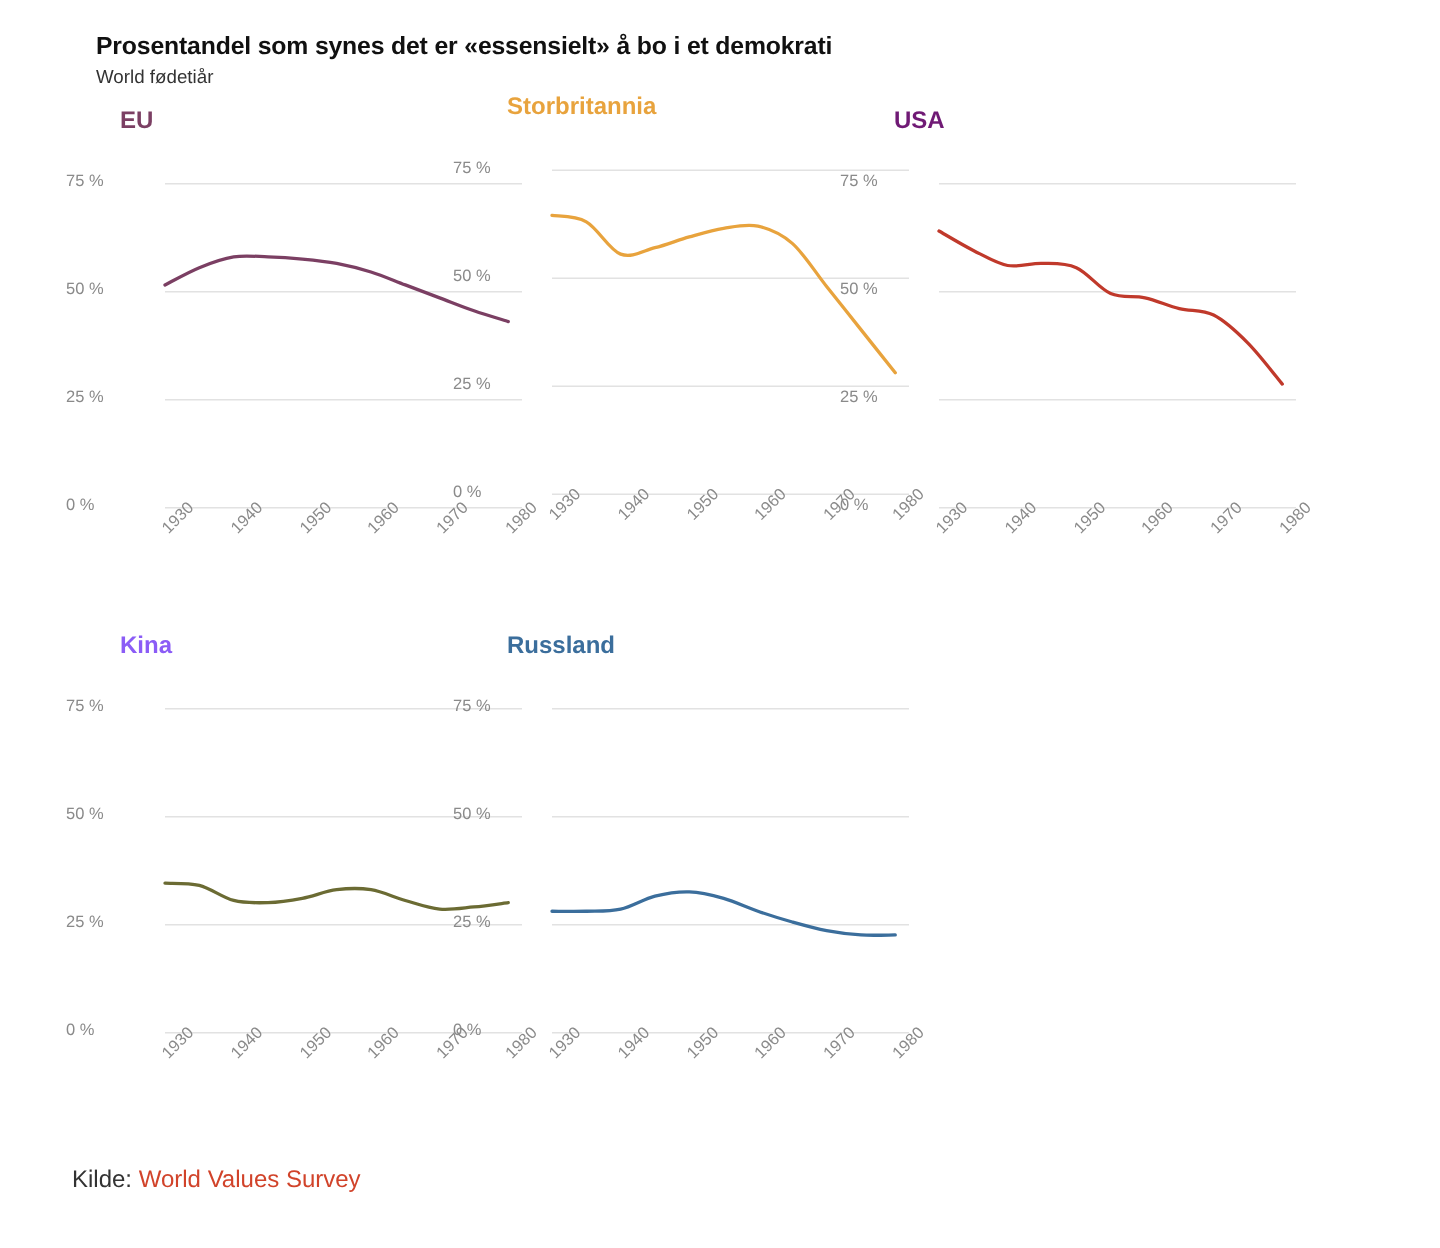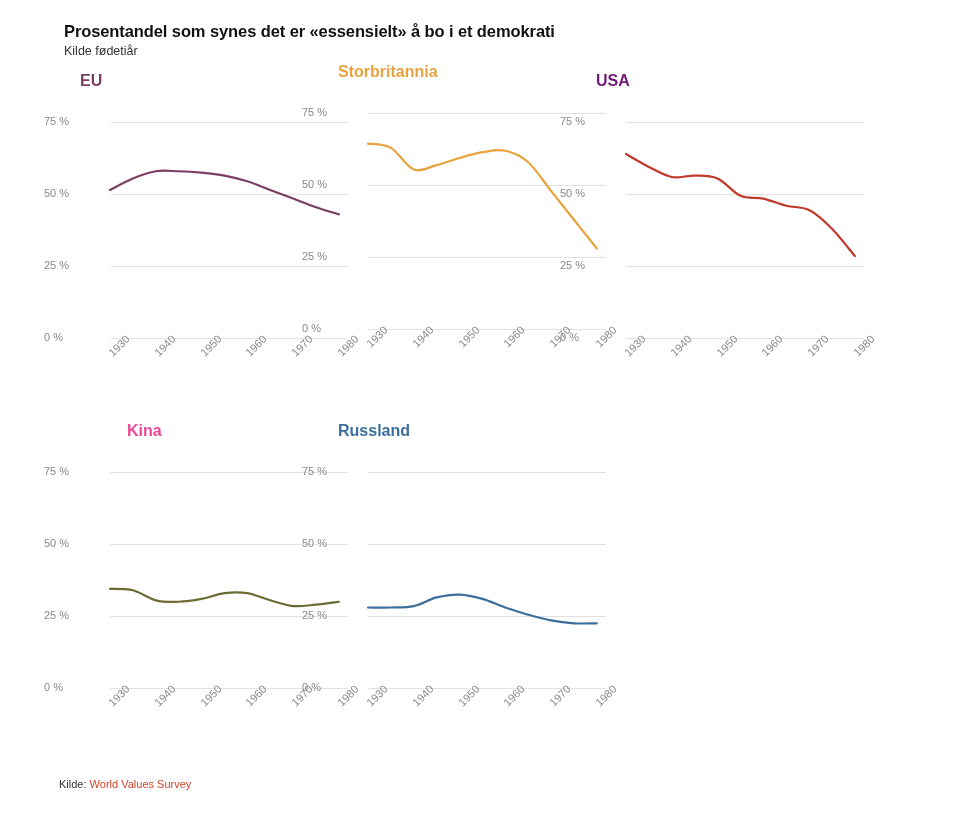--- a/index.html
+++ b/index.html
@@ -88,23 +88,23 @@
   }
   .svg-line {
     position: absolute;
     left: 0; top: 0;
     width: 238px;
     height: 230px;
     overflow: visible;
   }
   .source {
     position: absolute;
-    left: 59px;
+    left: 48px;
     top: 778px;
-    font-size: 11px;
+    font-size: 16px;
     color: #333333;
   }
   .source a {
     color: #d1432a;
     text-decoration: none;
   }
   .bottom-strip {
     position: absolute;
     left: 0;
     top: 812px;
@@ -112,21 +112,21 @@
     height: 20px;
     background: #ffffff;
   }
 </style>
 </head>
 <body>
 
 <div class="page">
 
   <div class="title">Prosentandel som synes det er «essensielt» å bo i et demokrati</div>
-  <div class="subtitle">Kilde fødetiår</div>
+  <div class="subtitle">World fødetiår</div>
 
   <div class="panels">
       <div class="panel" style="left: 64px; top: 72px;">
         <div class="panel-title" style="color: rgb(123, 63, 99);">EU</div>
         <div class="plot">
           <div class="gridline" style="top: 230px;"></div>
           <div class="ytick" style="top: 230px;">0 %</div>
           <div class="gridline" style="top: 158.125px;"></div>
           <div class="ytick" style="top: 158.125px;">25 %</div>
           <div class="gridline" style="top: 86.25px;"></div>
@@ -182,21 +182,21 @@
           <div class="xtick" style="left: 87.5385px; top: 242px;">1950</div>
           <div class="xtick" style="left: 133.308px; top: 242px;">1960</div>
           <div class="xtick" style="left: 179.077px; top: 242px;">1970</div>
           <div class="xtick" style="left: 224.846px; top: 242px;">1980</div>
           <svg class="svg-line" viewBox="0 0 238 230">
             <path d="M 0.00 46.00 C 3.81 48.16, 15.26 55.10, 22.88 58.94 C 30.51 62.77, 38.14 67.56, 45.77 69.00 C 53.40 70.44, 61.03 67.32, 68.65 67.56 C 76.28 67.80, 83.91 67.08, 91.54 70.44 C 99.17 73.79, 106.79 84.33, 114.42 87.69 C 122.05 91.04, 129.68 88.89, 137.31 90.56 C 144.94 92.24, 152.56 95.83, 160.19 97.75 C 167.82 99.67, 175.45 98.23, 183.08 102.06 C 190.71 105.90, 198.33 113.08, 205.96 120.75 C 213.59 128.42, 225.03 143.51, 228.85 148.06" fill="none" stroke="#c0392b" stroke-width="2.2" stroke-linecap="round" stroke-linejoin="round"></path>
           </svg>
         </div>
       </div>
       <div class="panel" style="left: 64px; top: 422px;">
-        <div class="panel-title" style="color: #ec4899; margin-left: 47px;">Kina</div>
+        <div class="panel-title" style="color: #8b5cf6;">Kina</div>
         <div class="plot">
           <div class="gridline" style="top: 230px;"></div>
           <div class="ytick" style="top: 230px;">0 %</div>
           <div class="gridline" style="top: 158.125px;"></div>
           <div class="ytick" style="top: 158.125px;">25 %</div>
           <div class="gridline" style="top: 86.25px;"></div>
           <div class="ytick" style="top: 86.25px;">50 %</div>
           <div class="gridline" style="top: 14.375px;"></div>
           <div class="ytick" style="top: 14.375px;">75 %</div>
           <div class="xtick" style="left: -4px; top: 242px;">1930</div>

